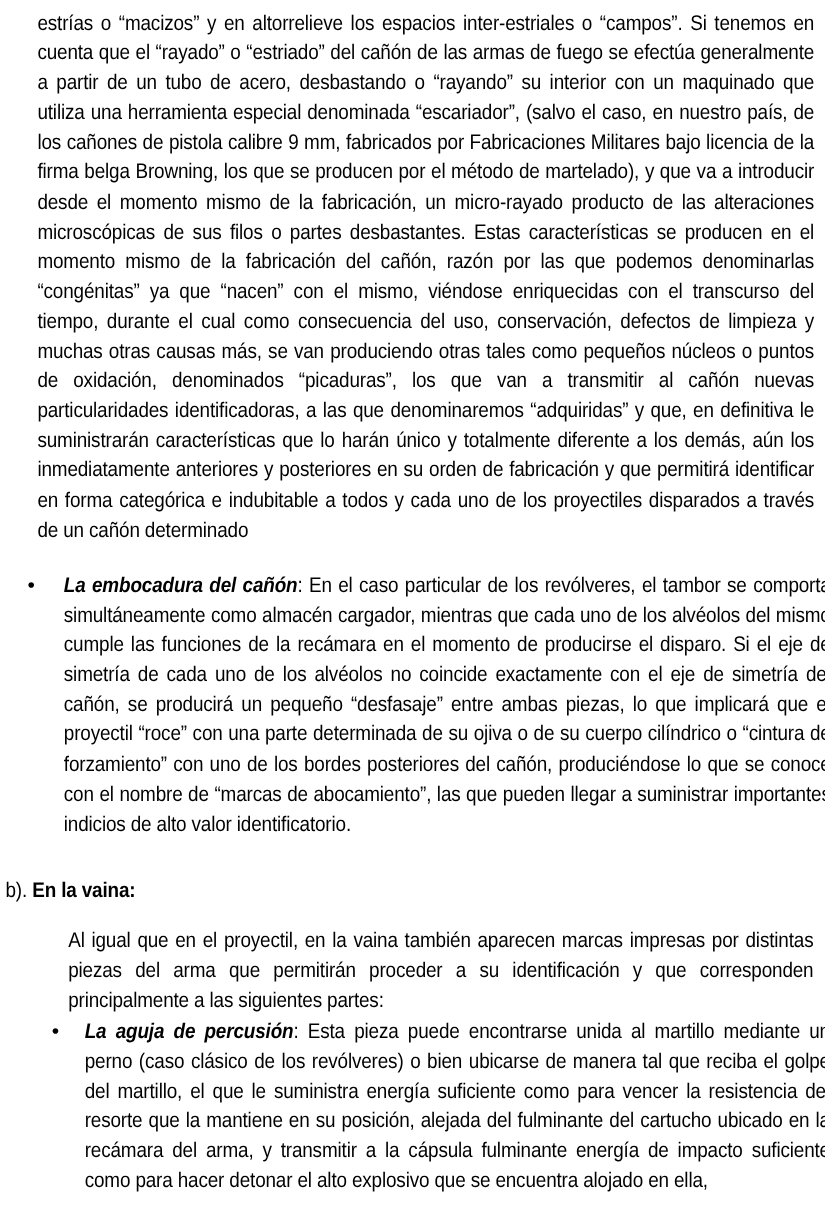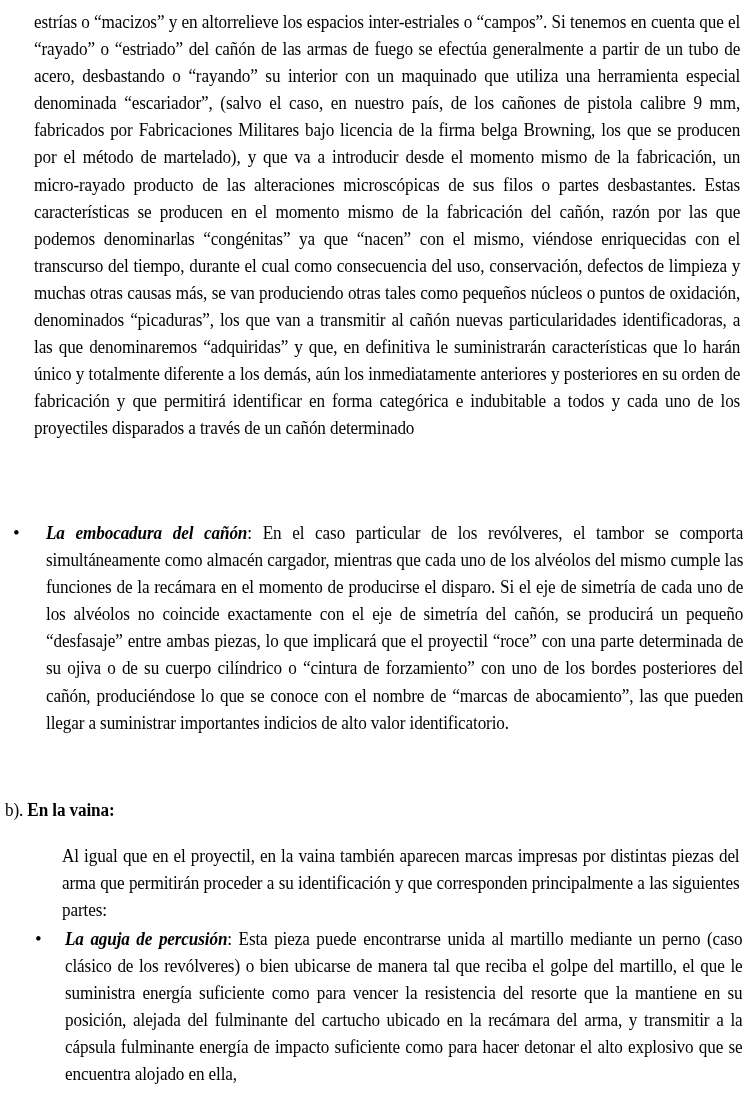--- a/index.html
+++ b/index.html
@@ -13,22 +13,21 @@
     overflow: hidden;
     font-family: "Liberation Sans", "DejaVu Sans", sans-serif;
     color: #000000;
     -webkit-font-smoothing: none;
   }
   .page {
     position: relative;
     width: 648px;
     height: 1096px;
     box-sizing: border-box;
-    padding: 3px;
-    font-family: Liberation Serif, serif;
+    padding: 15px;
   }
 
   
   .para, .bullet-text, .heading-line {
     font-size: 19.2px;
     line-height: 27.1px;
     text-align: justify;
     text-justify: inter-word;
     letter-spacing: -0.15px;
     word-spacing: 0px;

